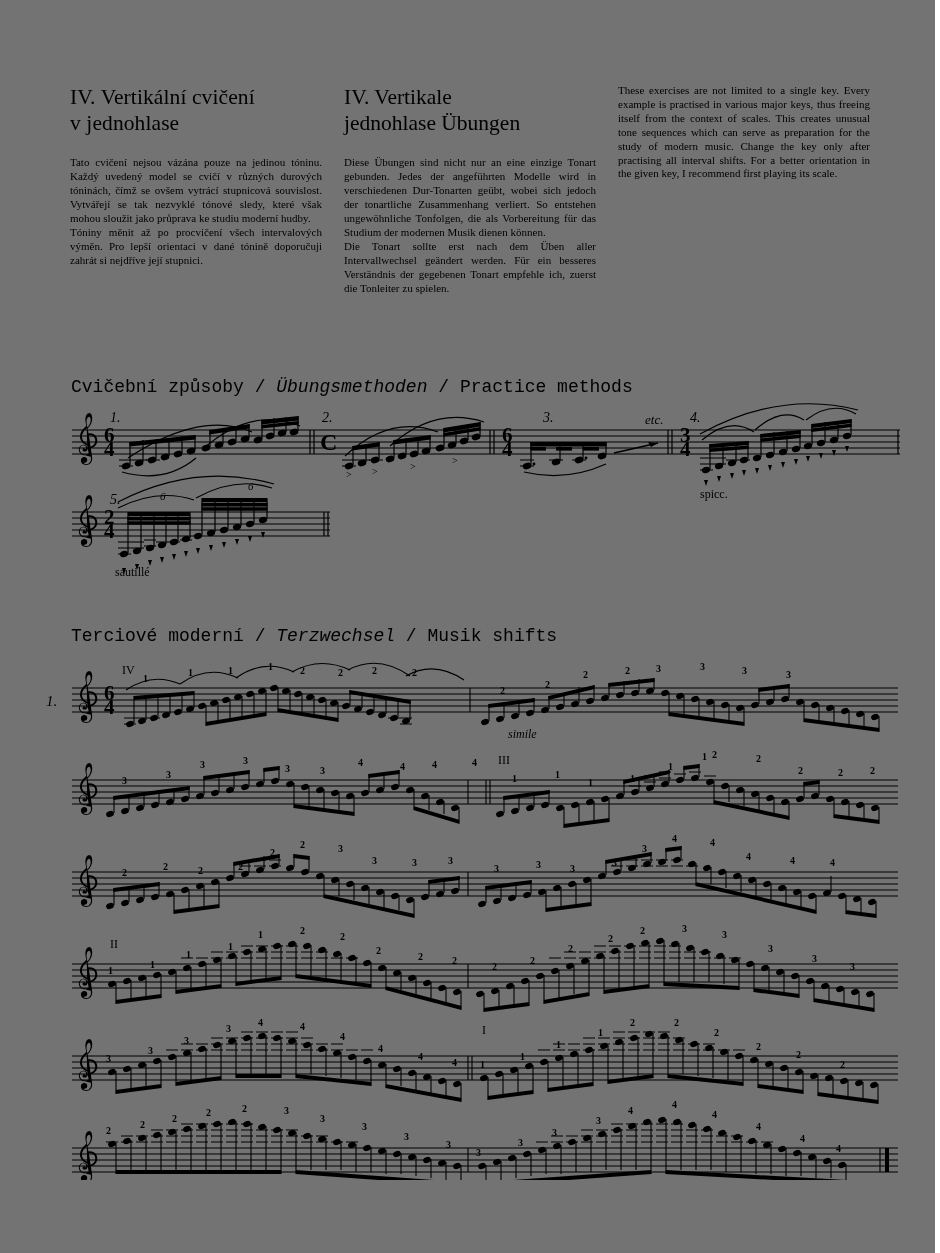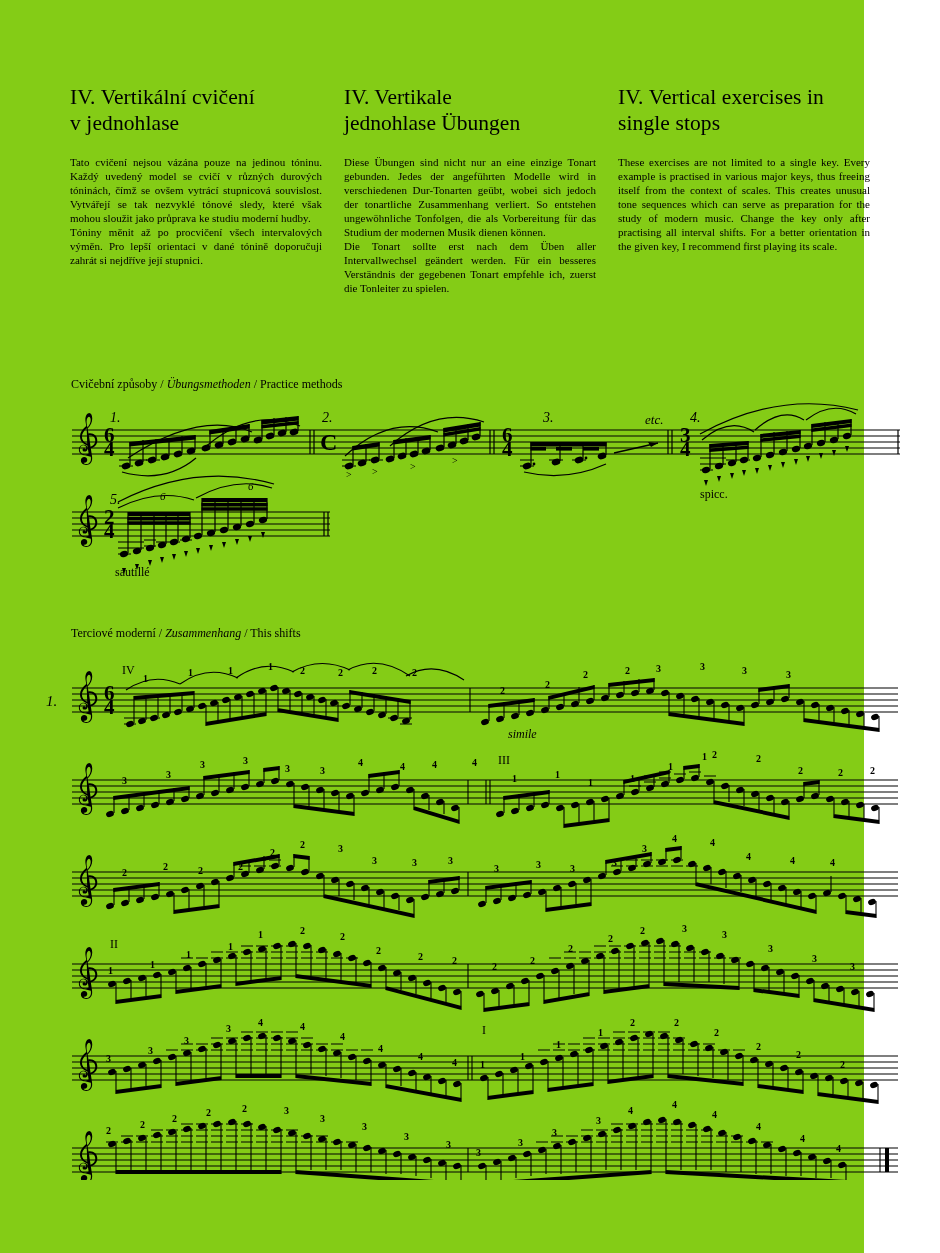--- a/index.html
+++ b/index.html
@@ -11,23 +11,23 @@
     width: 940px;
     height: 1253px;
     position: relative;
     font-family: "Liberation Serif", serif;
     color: #000000;
     overflow: hidden;
   }
   .page {
     position: absolute;
     left: 0; top: 0;
-    width: 864px;
+    width: 935px;
     height: 1253px;
-    background: #84cc16;
+    background: #737373;
   }
 
   
   .columns {
     position: absolute;
     left: 70px;
     top: 84px;
     width: 800px;
     display: flex;
     gap: 0px;
@@ -52,22 +52,22 @@
     margin: 0;
     white-space: pre-line;
     hyphens: manual;
   }
   .col-body.italic { }
   .col-title.de { letter-spacing: 0px; }
 
   
   .section-label {
     position: absolute;
-    font-family: Liberation Serif, serif;
-    font-size: 12px;
+    font-family: Liberation Mono, monospace;
+    font-size: 18px;
     white-space: nowrap;
   }
   .section-label .it { font-style: italic; }
 
   
   .music {
     position: absolute;
   }
   svg { display: block; }
   .stafftext {
@@ -89,22 +89,20 @@
     </div>
 
     <div class="col">
       <h1 class="col-title de">IV. Vertikale
 jednohlase Übungen</h1>
       <p class="col-body italic">Diese Übungen sind nicht nur an eine einzige Tonart gebunden. Jedes der angeführten Modelle wird in verschiedenen Dur-Tonarten geübt, wobei sich jedoch der tonartliche Zusammenhang verliert. So entstehen ungewöhnliche Tonfolgen, die als Vorbereitung für das Studium der modernen Musik dienen können.
 Die Tonart sollte erst nach dem Üben aller Intervallwechsel geändert werden. Für ein besseres Verständnis der gegebenen Tonart empfehle ich, zuerst die Tonleiter zu spielen.</p>
     </div>
 
     <div class="col">
-      <h1 class="col-title">IV. Vertical exercises in
-single stops</h1>
       <p class="col-body">These exercises are not limited to a single key. Every example is practised in various major keys, thus freeing itself from the context of scales. This creates unusual tone sequences which can serve as preparation for the study of modern music. Change the key only after practising all interval shifts. For a better orientation in the given key, I recommend first playing its scale.</p>
     </div>
 
   </div>
 
   <div class="section-label" style="left:71px; top:377px;">
     <span>Cvičební způsoby</span><span> / </span><span class="it">Übungsmethoden</span><span> / </span><span>Practice methods</span>
   </div>
 
   <div class="music" style="left:0px; top:398px;">
@@ -512,21 +510,21 @@
 
         <g stroke="#000">
           <line x1="324" y1="32" x2="324" y2="56" stroke-width="1.2"></line>
           <line x1="328" y1="32" x2="328" y2="56" stroke-width="1.2"></line>
         </g>
       </g>
     </svg>
   </div>
 
   <div class="section-label" style="left:71px; top:626px;">
-    <span>Terciové moderní</span><span> / </span><span class="it">Zusammenhang</span><span> / </span><span>This shifts</span>
+    <span>Terciové moderní</span><span> / </span><span class="it">Terzwechsel</span><span> / </span><span>Musik shifts</span>
   </div>
 
   <div class="music" style="left:0px; top:660px;">
     <svg width="940" height="520" viewBox="0 0 940 520">
       <defs>
         <g id="tclef2">
           <path d="M 11.2,46.5 C 7.0,46.5 3.6,43.6 3.6,39.6 C 3.6,36.0 6.2,33.3 9.6,33.3
                    C 12.4,33.3 14.6,35.3 14.6,38.0 C 14.6,40.3 13.0,42.0 10.8,42.0
                    C 9.3,42.0 8.2,41.0 8.2,39.6 C 8.2,38.5 9.0,37.7 10.1,37.7
                    C 10.9,37.7 11.5,38.2 11.5,39.0 L 11.5,39.2

